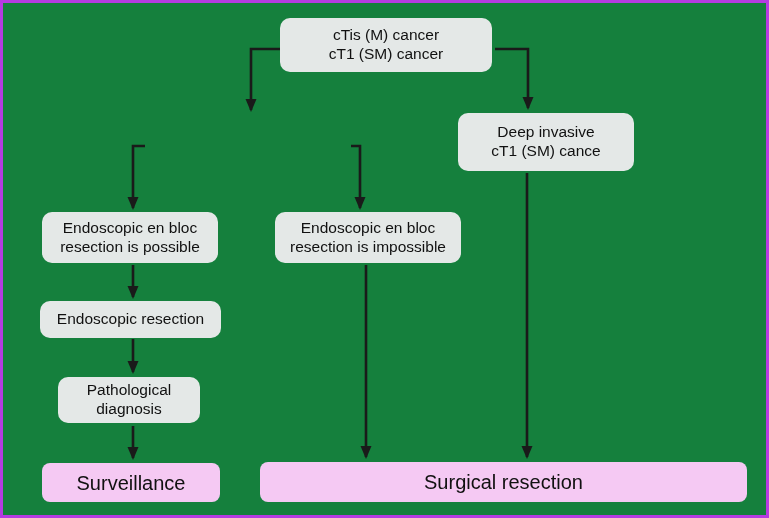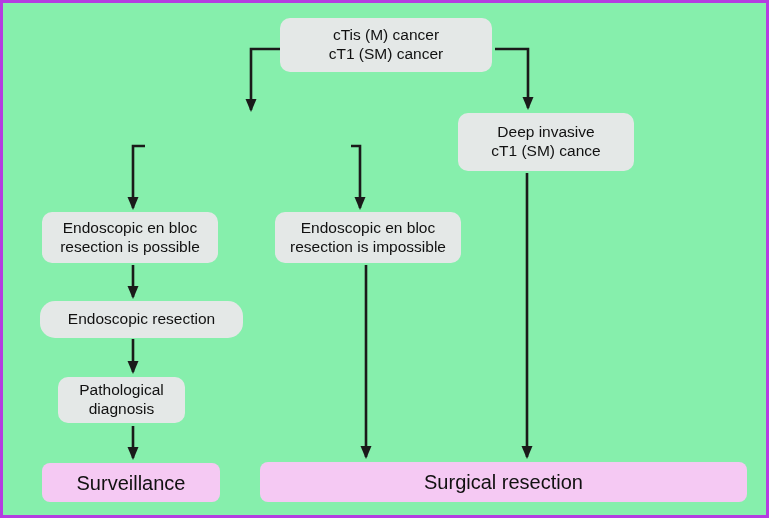--- a/index.html
+++ b/index.html
@@ -7,21 +7,21 @@
     --node-fill:#e4e8e7;
     --outcome-fill:#f5c9f3;
     --arrow:#1a1a1a;
     --text:#111111;
   }
   html,body{margin:0;padding:0;background:#ffffff;}
   .frame{
     position:relative;
     width:763px;height:512px;
     border:3px solid var(--frame-border);
-    background:#86efac;
+    background:#15803d;
     font-family:"Liberation Sans", sans-serif;
     overflow:hidden;
   }
   .connectors{
     position:absolute;left:0;top:0;width:769px;height:518px;
     pointer-events:none;
   }
   .node{
     position:absolute;
     display:flex;align-items:center;justify-content:center;
@@ -71,22 +71,22 @@
 
   <div class="node" style="left:455px;top:110px;width:176px;height:58px;">Deep invasive
 cT1 (SM) cance</div>
 
   <div class="node" style="left:39px;top:209px;width:176px;height:51px;">Endoscopic en bloc
 resection is possible</div>
 
   <div class="node" style="left:272px;top:209px;width:186px;height:51px;">Endoscopic en bloc
 resection is impossible</div>
 
-  <div class="node" style="left:37px;top:298px;width:203px;height:37px;border-radius:15px;">Endoscopic resection</div>
+  <div class="node" style="left:37px;top:298px;width:181px;height:37px;">Endoscopic resection</div>
 
-  <div class="node" style="left:55px;top:374px;width:127px;height:46px;">Pathological
+  <div class="node" style="left:55px;top:374px;width:142px;height:46px;">Pathological
 diagnosis</div>
 
   <div class="node outcome" style="left:39px;top:460px;width:178px;height:39px;">Surveillance</div>
 
   <div class="node outcome" style="left:257px;top:459px;width:487px;height:40px;">Surgical resection</div>
 
 </div>
 
 </body></html>

